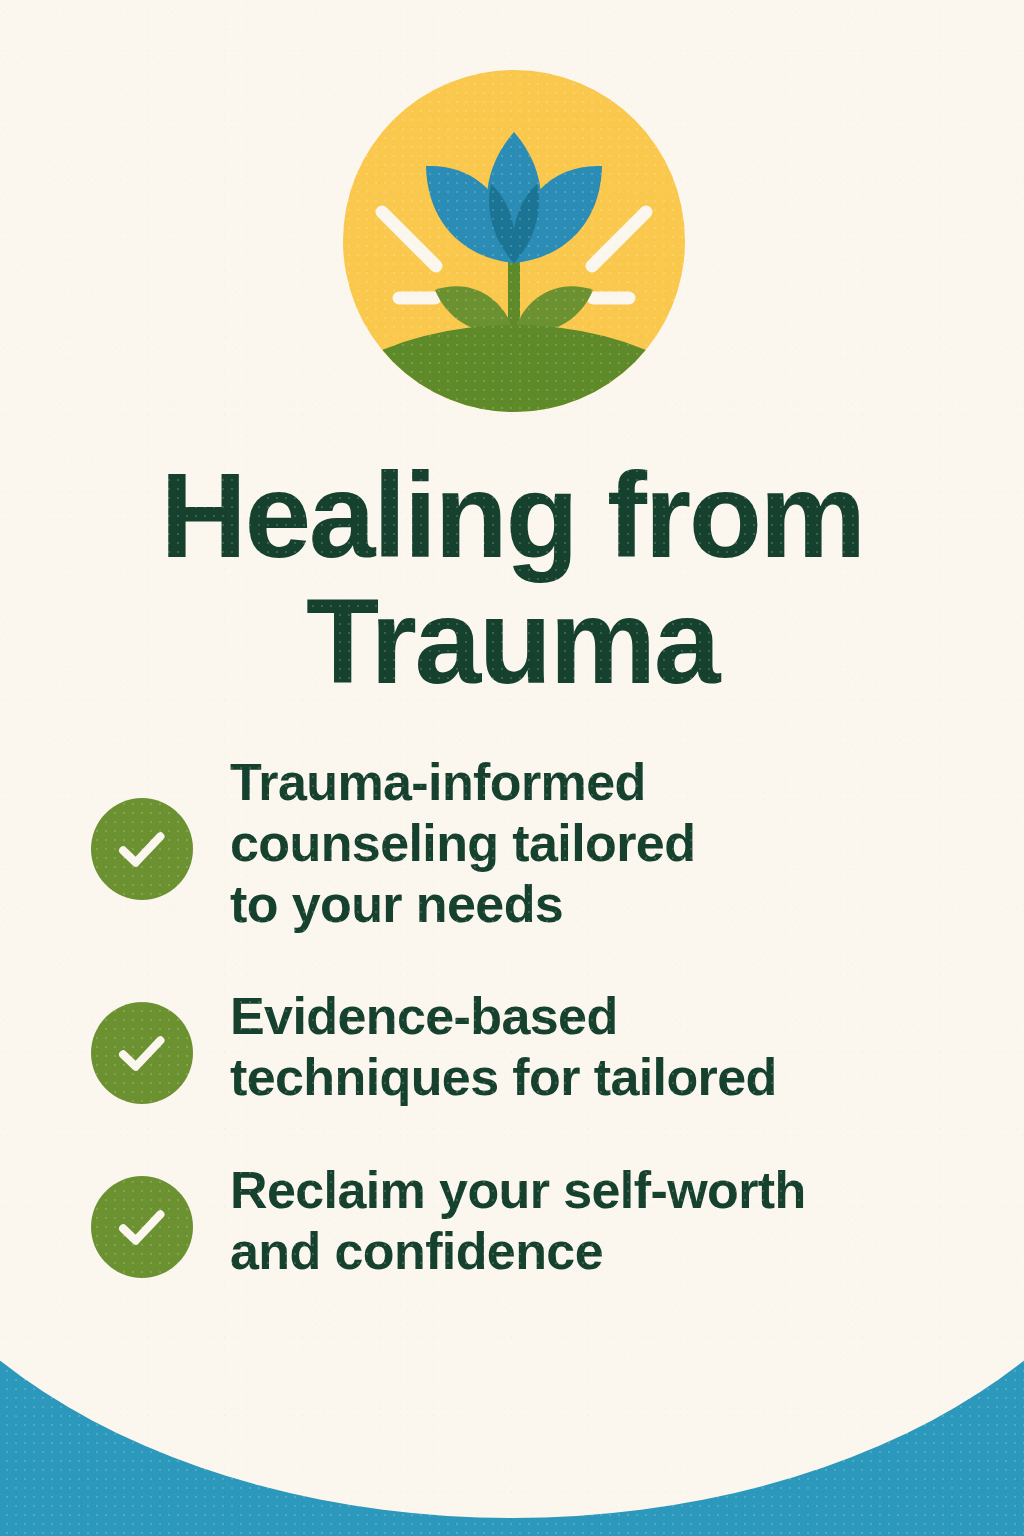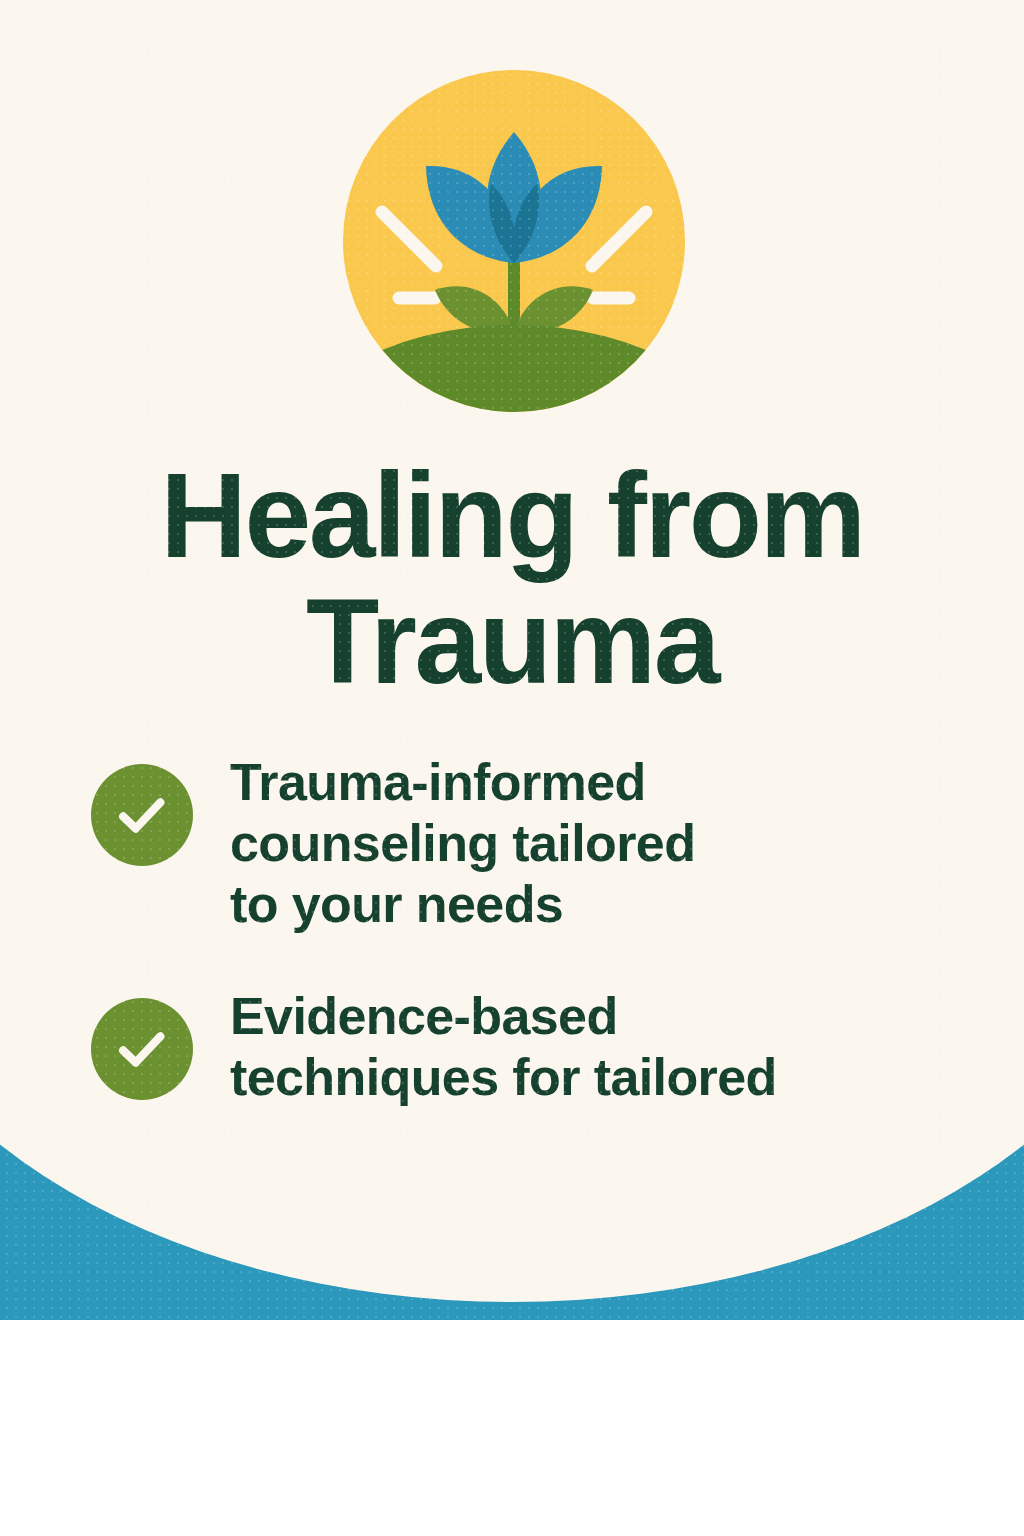--- a/index.html
+++ b/index.html
@@ -8,21 +8,21 @@
     padding: 0;
     background: #ffffff;
   }
   body {
     font-family: "Liberation Sans", sans-serif;
   }
 
   .poster {
     position: relative;
     width: 1024px;
-    height: 1320px;
+    height: 1536px;
     overflow: hidden;
     background: #FBF7EE;
   }
 
   
   .poster::after {
     content: "";
     position: absolute;
     inset: 0;
     pointer-events: none;
@@ -89,21 +89,21 @@
   
   .bullets {
     position: absolute;
     left: 91px;
     top: 752px;
     width: 860px;
     z-index: 12;
   }
   .bullet {
     display: flex;
-    align-items: flex-start;
+    align-items: center;
     margin-bottom: 52px;
   }
   .bullet:last-child { margin-bottom: 0; }
 
   .check-badge {
     flex: 0 0 auto;
     width: 102px;
     height: 102px;
     border-radius: 50%;
     background: #6B9131;
@@ -195,16 +195,27 @@
         <span>
           <svg viewBox="0 0 24 24" xmlns="http://www.w3.org/2000/svg">
             <path d="M4.2 12.6 L9.4 17.6 L19.6 6.8" fill="none" stroke="#FBF7EE" stroke-width="3.4" stroke-linecap="round" stroke-linejoin="round"></path>
           </svg>
         </span>
       </div>
       <div class="bullet-text">Evidence-based
 techniques for tailored</div>
     </div>
 
+    <div class="bullet">
+      <div class="check-badge">
+        <span>
+          <svg viewBox="0 0 24 24" xmlns="http://www.w3.org/2000/svg">
+            <path d="M4.2 12.6 L9.4 17.6 L19.6 6.8" fill="none" stroke="#FBF7EE" stroke-width="3.4" stroke-linecap="round" stroke-linejoin="round"></path>
+          </svg>
+        </span>
+      </div>
+      <div class="bullet-text">Reclaim your self-worth
+and confidence</div>
+    </div>
 
   </div>
 
 </div>
 
 </body></html>

